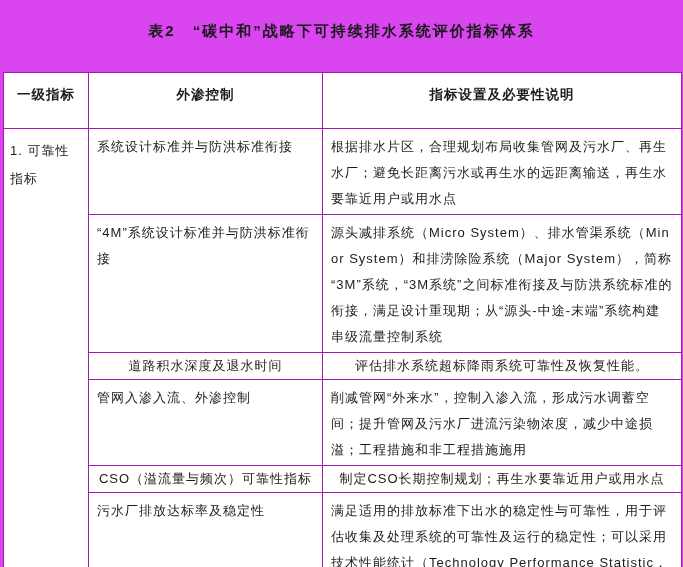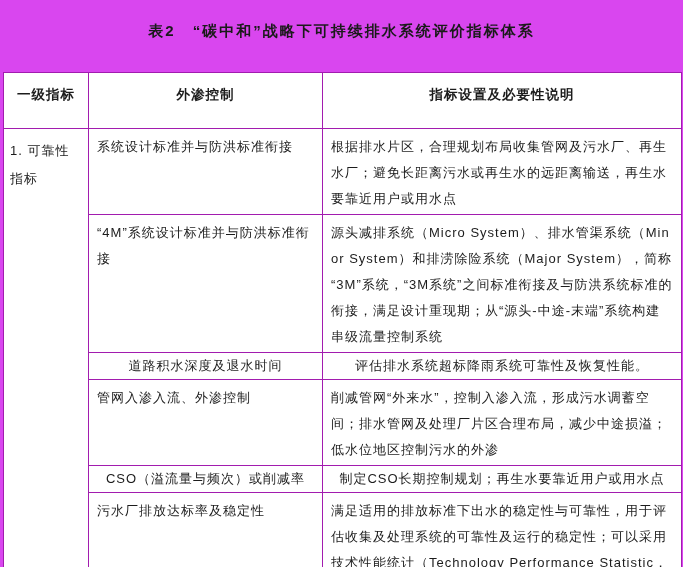--- a/index.html
+++ b/index.html
@@ -114,24 +114,24 @@
         <tr class="r2">
           <td>“4M”系统设计标准并与防洪标准衔接</td>
           <td>源头减排系统（Micro System）、排水管渠系统（Minor System）和排涝除险系统（Major System），简称“3M”系统，“3M系统”之间标准衔接及与防洪系统标准的衔接，满足设计重现期；从“源头-中途-末端”系统构建串级流量控制系统</td>
         </tr>
         <tr class="r3">
           <td>道路积水深度及退水时间</td>
           <td>评估排水系统超标降雨系统可靠性及恢复性能。</td>
         </tr>
         <tr class="r4">
           <td>管网入渗入流、外渗控制</td>
-          <td>削减管网“外来水”，控制入渗入流，形成污水调蓄空间；排水管网及处理厂片区合理布局，减少中途损溢；低水位地区控制污水的外渗</td>
+          <td>削减管网“外来水”，控制入渗入流，形成污水调蓄空间；提升管网及污水厂进流污染物浓度，减少中途损溢；工程措施和非工程措施施用</td>
         </tr>
         <tr class="r5">
-          <td>CSO（溢流量与频次）或削减率</td>
+          <td>CSO（溢流量与频次）可靠性指标</td>
           <td>制定CSO长期控制规划；再生水要靠近用户或用水点</td>
         </tr>
         <tr class="r6">
           <td>污水厂排放达标率及稳定性</td>
           <td>满足适用的排放标准下出水的稳定性与可靠性，用于评估收集及处理系统的可靠性及运行的稳定性；可以采用技术性能统计（Technology Performance Statistic，TPS）方法，以TPS为95%的统计值对应的数值作为衡量处理工艺可靠性指标</td>
         </tr>
 
       </tbody>
     </table>
   </div>

